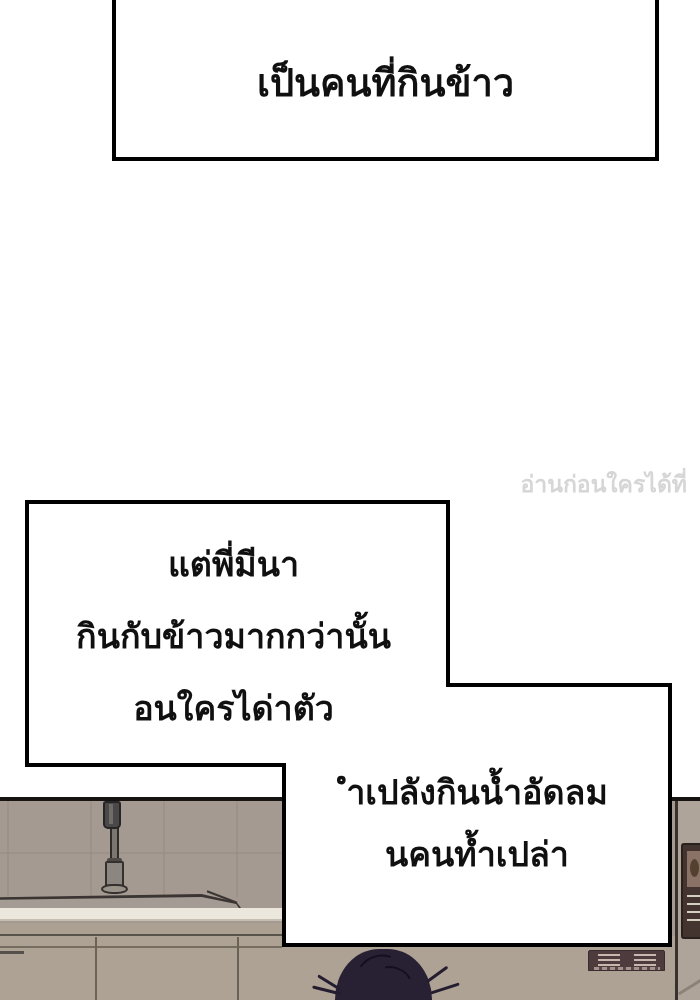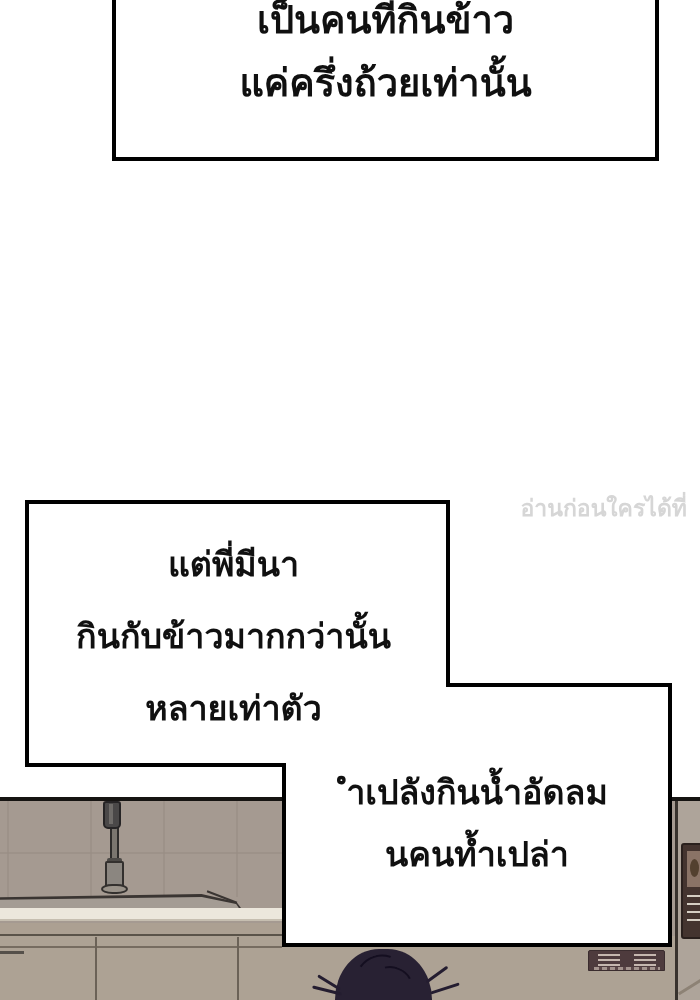--- a/index.html
+++ b/index.html
@@ -23,21 +23,21 @@
   .bt-bottom { padding-top:74px;  font-size:34px; line-height:62px; }
 
   .patch { position:absolute; background:#ffffff; }
 
   .watermark {
     position:absolute; right:13px; top:470px; text-align:right;
     color:#d6d6d6; font-weight:700;
     text-shadow:0 0 1px #ffffff, 0 0 3px #ffffff, 0 0 5px #ffffff;
     z-index:2; white-space:nowrap;
   }
-  .wm1 { font-size:23px; line-height:28px;margin-top:24px; }
+  .wm1 { font-size:23px; line-height:28px; }
   .wm2 { font-size:30px; line-height:34px; letter-spacing:.5px; }
 
   
   .kitchen {
     position:absolute; left:0; top:797px; width:700px; height:203px;
     box-sizing:border-box; border-top:4px solid #161412;
     background:#a59a91; overflow:hidden; z-index:1;
   }
   .kitchen * { position:absolute; }
   .tile-v { width:2px; height:96px; top:0; background:#978c83; opacity:.55; }
@@ -146,27 +146,26 @@
     <div class="wm1">อ่านก่อนใครได้ที่</div>
   </div>
 
   <div class="bubble-bg" style="left:282px; top:683px; width:390px; height:264px; z-index:10"></div>
   <div class="bubble-bg" style="left:25px; top:500px; width:425px; height:267px; z-index:20"></div>
   <div class="patch" style="left:286px; top:687px; width:168px; height:82px; z-index:25"></div>
   <div class="bubble-bg" style="left:112px; top:-66px; width:547px; height:227px; z-index:20"></div>
 
   <div class="bubble-text bt-top" style="left:112px; top:-66px; width:547px; height:227px; z-index:30">
     <div>เป็นคนที่กินข้าว</div>
-    <div>แค่ครึ่งถ้วยเท่านั้น</div>
   </div>
 
   <div class="bubble-text bt-middle" style="left:25px; top:500px; width:417px; height:267px; z-index:30">
     <div>แต่พี่มีนา</div>
     <div>กินกับข้าวมากกว่านั้น</div>
-    <div>หลายเท่าตัว</div>
+    <div>อนใครได่าตัว</div>
   </div>
 
   <div class="bubble-text bt-bottom" style="left:282px; top:683px; width:390px; height:264px; z-index:30">
     <div>ำเปลังกินน้ำอัดลม</div>
     <div>นคนท้ำเปล่า</div>
   </div>
 
 </div>
 
 </body></html>

